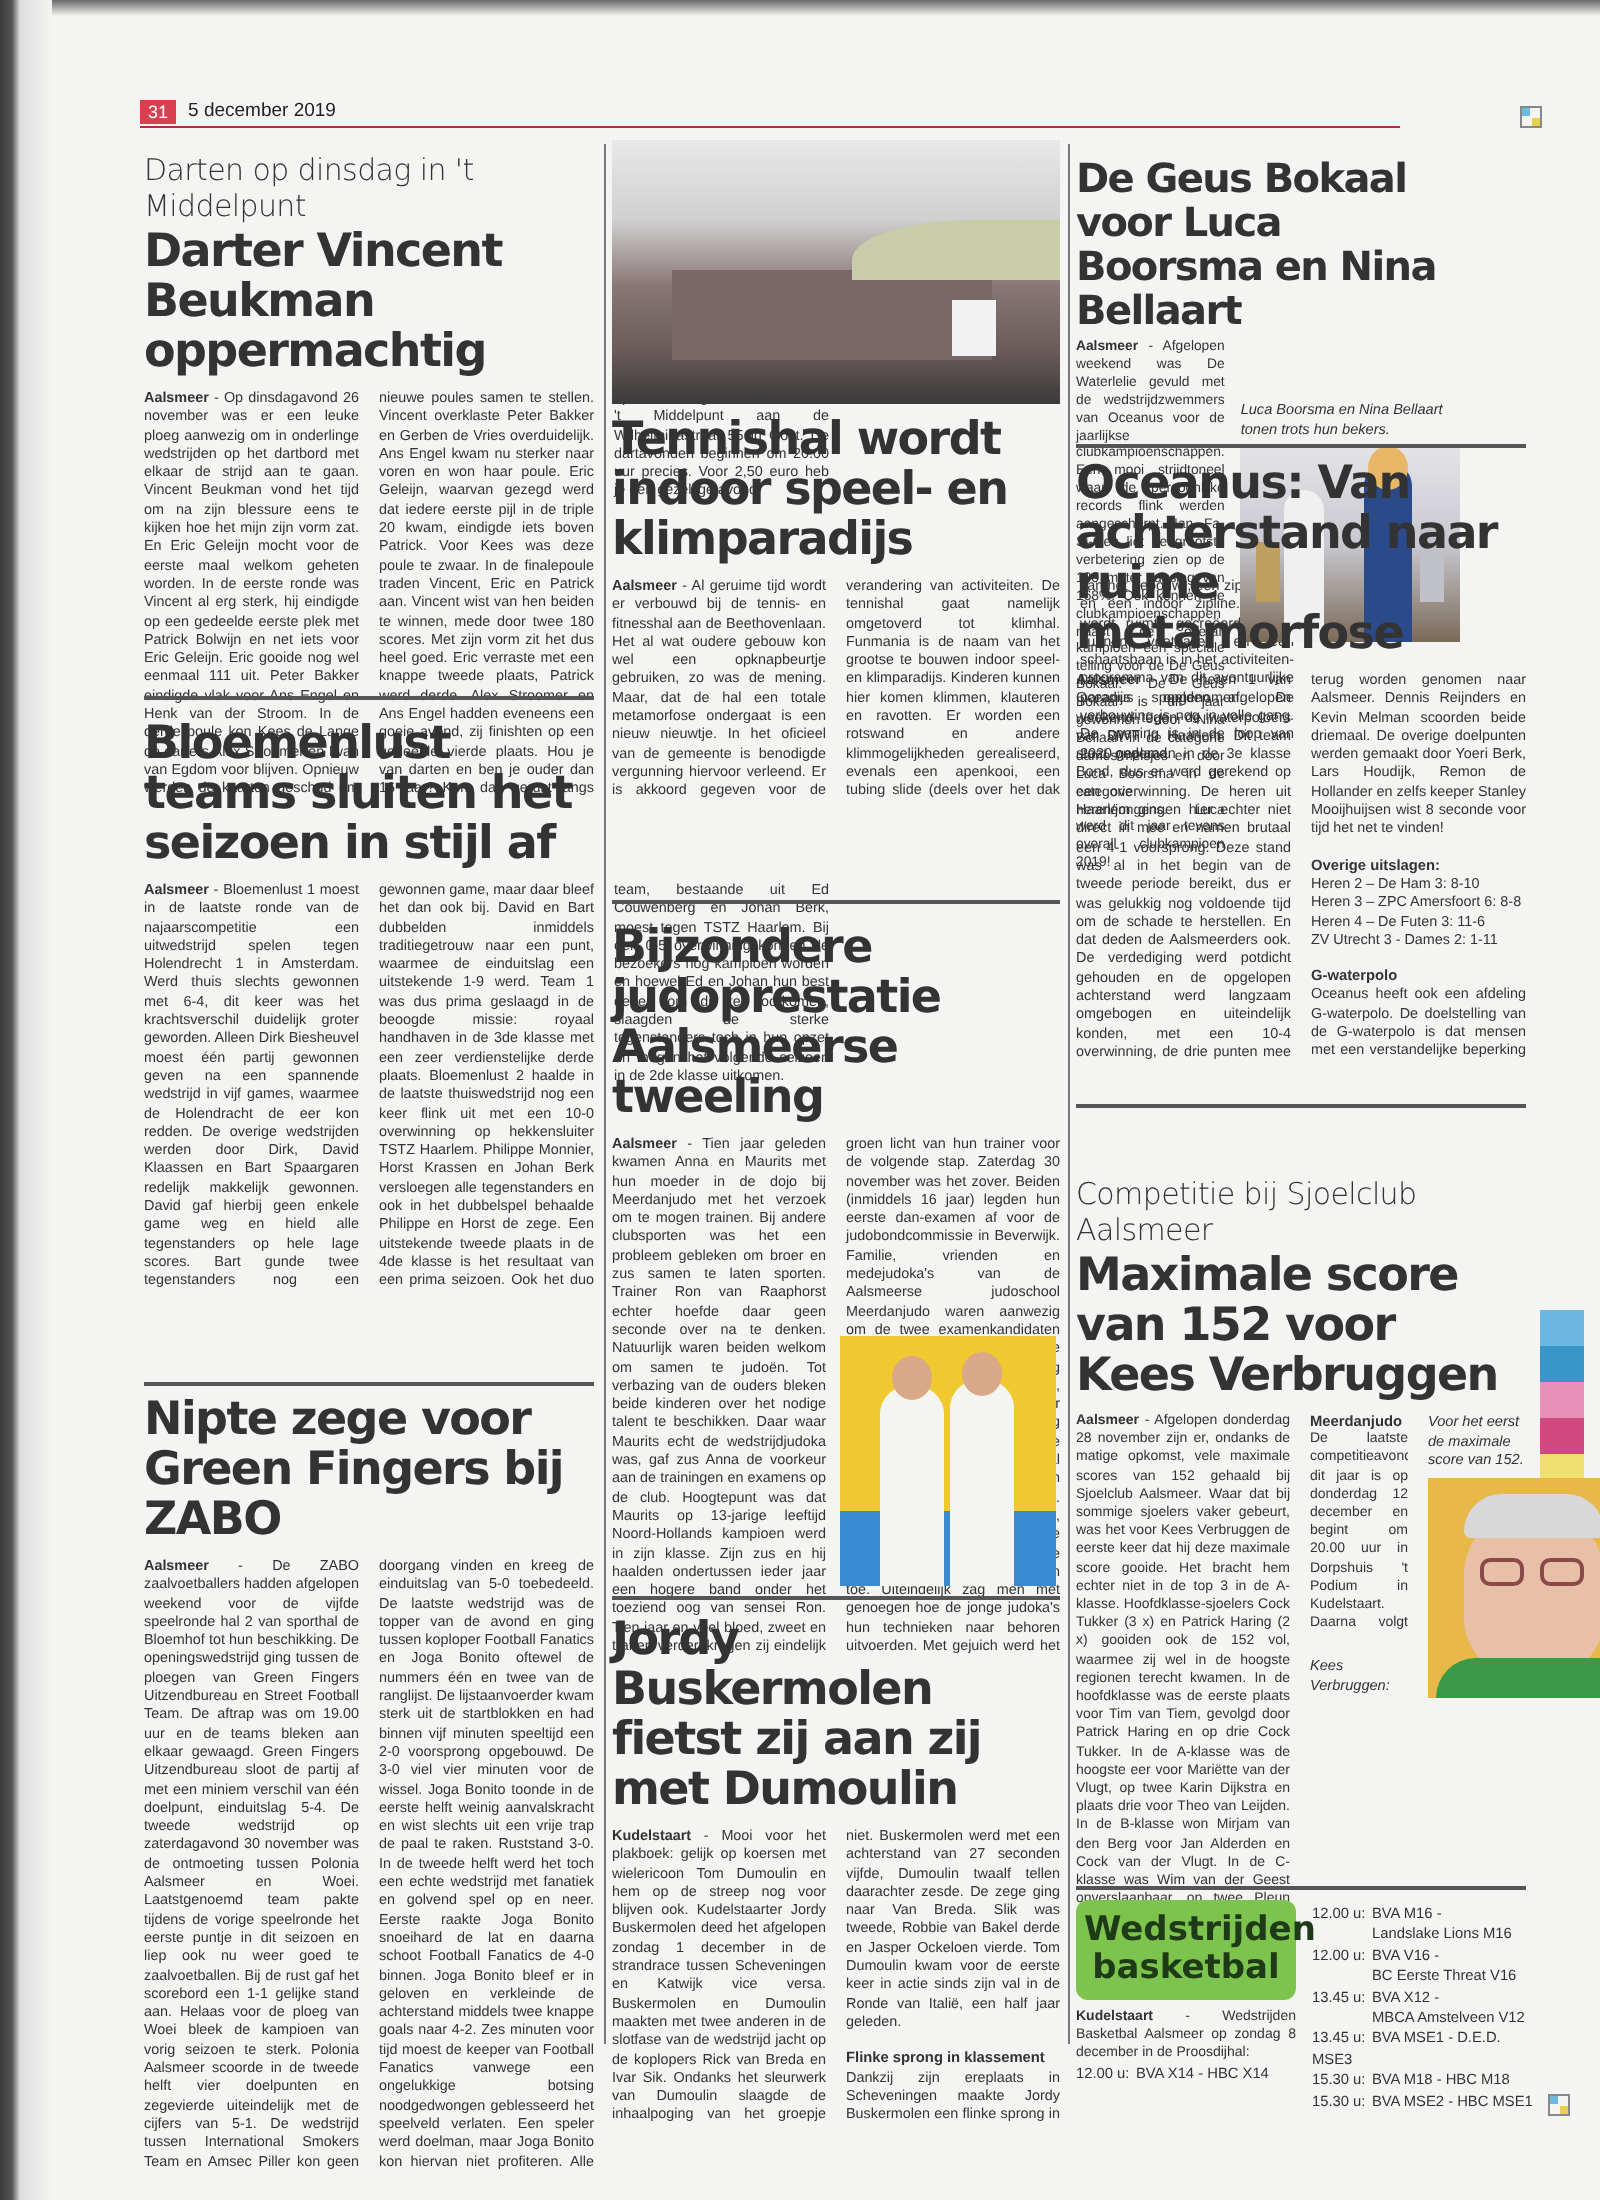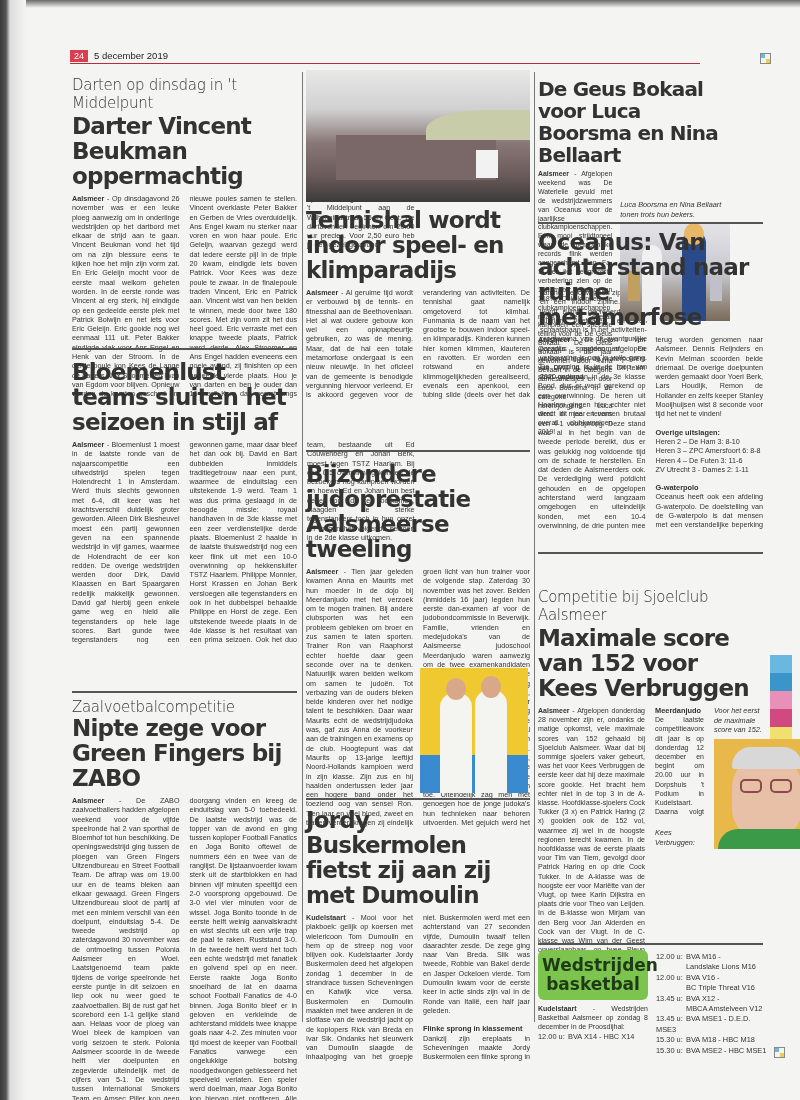--- a/index.html
+++ b/index.html
@@ -45,39 +45,38 @@
     <div style="background:#e890b8"></div>
     <div style="background:#d04a80"></div>
     <div style="background:#f0e070"></div>
     <div style="background:#e0c030"></div>
     <div style="background:#aaaaaa"></div>
     <div style="background:#555555"></div>
 </div>
 
 <div class="page">
   <div class="header">
-    <span class="pnum">24</span>
+    <span class="pnum">31</span>
     <span class="pdate">5 december 2019</span>
   </div>
 
   <div class="col" style="left:2px;top:28px;width:225px">
     <div class="kicker">Darten op dinsdag in 't Middelpunt</div>
     <div class="headline" style="margin-top:2px">Darter Vincent Beukman oppermachtig</div>
     <div class="body2" style="margin-top:5px;height:210px"><b>Aalsmeer</b><span> - Op dinsdagavond 26 november was er een leuke ploeg aanwezig om in onderlinge wedstrijden op het dartbord met elkaar de strijd aan te gaan. Vincent Beukman vond het tijd om na zijn blessure eens te kijken hoe het mijn zijn vorm zat. En Eric Geleijn mocht voor de eerste maal welkom geheten worden. In de eerste ronde was Vincent al erg sterk, hij eindigde op een gedeelde eerste plek met Patrick Bolwijn en net iets voor Eric Geleijn. Eric gooide nog wel eenmaal 111 uit. Peter Bakker eindigde vlak voor Ans Engel en Henk van der Stroom. In de derde poule kon Kees de Lange de darters Alex Stroomer en Iwan van Egdom voor blijven. Opnieuw werden de kaarten geschud om nieuwe poules samen te stellen. Vincent overklaste Peter Bakker en Gerben de Vries overduidelijk. Ans Engel kwam nu sterker naar voren en won haar poule. Eric Geleijn, waarvan gezegd werd dat iedere eerste pijl in de triple 20 kwam, eindigde iets boven Patrick. Voor Kees was deze poule te zwaar. In de finalepoule traden Vincent, Eric en Patrick aan. Vincent wist van hen beiden te winnen, mede door twee 180 scores. Met zijn vorm zit het dus heel goed. Eric verraste met een knappe tweede plaats, Patrick werd derde. Alex Stroomer en Ans Engel hadden eveneens een goeie avond, zij finishten op een gedeelde vierde plaats. Hou je van darten en ben je ouder dan 16 jaar? Kom dan gerust langs op de dinsdagavond in buurthuis 't Middelpunt aan de Wilhelminastraat 55 in Oost. De dartavonden beginnen om 20.00 uur precies. Voor 2,50 euro heb je een gezellige avond.</span></div>
   </div>
   <div class="sep" style="left:2px;top:300px;width:225px"></div>
 
   <div class="col" style="left:2px;top:310px;width:225px">
     <div class="headline" style="margin-top:2px">Bloemenlust teams sluiten het seizoen in stijl af</div>
     <div class="body2" style="margin-top:5px;height:205px"><b>Aalsmeer</b><span> - Bloemenlust 1 moest in de laatste ronde van de najaarscompetitie een uitwedstrijd spelen tegen Holendrecht 1 in Amsterdam. Werd thuis slechts gewonnen met 6-4, dit keer was het krachtsverschil duidelijk groter geworden. Alleen Dirk Biesheuvel moest één partij gewonnen geven na een spannende wedstrijd in vijf games, waarmee de Holendracht de eer kon redden. De overige wedstrijden werden door Dirk, David Klaassen en Bart Spaargaren redelijk makkelijk gewonnen. David gaf hierbij geen enkele game weg en hield alle tegenstanders op hele lage scores. Bart gunde twee tegenstanders nog een gewonnen game, maar daar bleef het dan ook bij. David en Bart dubbelden inmiddels traditiegetrouw naar een punt, waarmee de einduitslag een uitstekende 1-9 werd. Team 1 was dus prima geslaagd in de beoogde missie: royaal handhaven in de 3de klasse met een zeer verdienstelijke derde plaats. Bloemenlust 2 haalde in de laatste thuiswedstrijd nog een keer flink uit met een 10-0 overwinning op hekkensluiter TSTZ Haarlem. Philippe Monnier, Horst Krassen en Johan Berk versloegen alle tegenstanders en ook in het dubbelspel behaalde Philippe en Horst de zege. Een uitstekende tweede plaats in de 4de klasse is het resultaat van een prima seizoen. Ook het duo team, bestaande uit Ed Couwenberg en Johan Berk, moest tegen TSTZ Haarlem. Bij een 0-5 overwinning konden de bezoekers nog kampioen worden en hoewel Ed en Johan hun best deden om dit te voorkomen, slaagden de sterke tegenstanders toch in hun opzet en mogen het volgende seizoen in de 2de klasse uitkomen.</span></div>
   </div>
   <div class="sep" style="left:2px;top:643px;width:225px"></div>
 
   <div class="col" style="left:2px;top:650px;width:225px">
-    <div class="kicker">Zaalvoetbalcompetitie</div>
     <div class="headline" style="margin-top:0">Nipte zege voor Green Fingers bij ZABO</div>
     <div class="body2" style="margin-top:5px;height:310px;overflow:hidden"><b>Aalsmeer</b><span> - De ZABO zaalvoetballers hadden afgelopen weekend voor de vijfde speelronde hal 2 van sporthal de Bloemhof tot hun beschikking. De openingswedstrijd ging tussen de ploegen van Green Fingers Uitzendbureau en Street Football Team. De aftrap was om 19.00 uur en de teams bleken aan elkaar gewaagd. Green Fingers Uitzendbureau sloot de partij af met een miniem verschil van één doelpunt, einduitslag 5-4. De tweede wedstrijd op zaterdagavond 30 november was de ontmoeting tussen Polonia Aalsmeer en Woei. Laatstgenoemd team pakte tijdens de vorige speelronde het eerste puntje in dit seizoen en liep ook nu weer goed te zaalvoetballen. Bij de rust gaf het scorebord een 1-1 gelijke stand aan. Helaas voor de ploeg van Woei bleek de kampioen van vorig seizoen te sterk. Polonia Aalsmeer scoorde in de tweede helft vier doelpunten en zegevierde uiteindelijk met de cijfers van 5-1. De wedstrijd tussen International Smokers Team en Amsec Piller kon geen doorgang vinden en kreeg de einduitslag van 5-0 toebedeeld. De laatste wedstrijd was de topper van de avond en ging tussen koploper Football Fanatics en Joga Bonito oftewel de nummers één en twee van de ranglijst. De lijstaanvoerder kwam sterk uit de startblokken en had binnen vijf minuten speeltijd een 2-0 voorsprong opgebouwd. De 3-0 viel vier minuten voor de wissel. Joga Bonito toonde in de eerste helft weinig aanvalskracht en wist slechts uit een vrije trap de paal te raken. Ruststand 3-0. In de tweede helft werd het toch een echte wedstrijd met fanatiek en golvend spel op en neer. Eerste raakte Joga Bonito snoeihard de lat en daarna schoot Football Fanatics de 4-0 binnen. Joga Bonito bleef er in geloven en verkleinde de achterstand middels twee knappe goals naar 4-2. Zes minuten voor tijd moest de keeper van Football Fanatics vanwege een ongelukkige botsing noodgedwongen geblesseerd het speelveld verlaten. Een speler werd doelman, maar Joga Bonito kon hiervan niet profiteren. Alle aanvallen werden gepareerd en in de slotminuut besliste Football Fanatics met een daverend afstandsschot deze partij, eindstand 5-2.</span></div>
   </div>
 
   <div class="vsep" style="left:232px;top:24px;height:950px"></div>
 
   <div class="photo" style="left:236px;top:22px;width:224px;height:132px;background:linear-gradient(180deg,#e8e8e8 0,#d0d0d0 30%,#8a7878 55%,#6a5a5a 80%,#3a3a3a 100%)">
     <div style="position:absolute;left:30px;top:65px;width:160px;height:45px;background:#7a6868"></div>
     <div style="position:absolute;left:120px;top:40px;width:104px;height:30px;background:#c8cca8;border-top-left-radius:60px 20px"></div>
     <div style="position:absolute;left:170px;top:80px;width:22px;height:28px;background:#f2f2f2"></div>
@@ -166,21 +165,21 @@
     <div style="display:flex;gap:8px">
       <div style="width:110px">
         <div class="badge">Wedstrijden basketbal</div>
         <div class="body2" style="column-count:1;margin-top:4px;font-size:7px;line-height:9.2px"><b>Kudelstaart</b><span> - Wedstrijden Basketbal Aalsmeer op zondag 8 december in de Proosdijhal:</span></div>
         <div class="sched"><span class="t">12.00 u:</span><span>BVA X14 - HBC X14</span></div>
       </div>
       <div class="sched" style="width:112px;padding-top:2px">
         <div><span class="t">12.00 u:</span><span>BVA M16 -</span></div>
         <div class="ind">Landslake Lions M16</div>
         <div><span class="t">12.00 u:</span><span>BVA V16 -</span></div>
-        <div class="ind">BC Triple Threat V16</div>
+        <div class="ind">BC Eerste Threat V16</div>
         <div><span class="t">13.45 u:</span><span>BVA X12 -</span></div>
         <div class="ind">MBCA Amstelveen V12</div>
         <div><span class="t">13.45 u:</span><span>BVA MSE1 - D.E.D. MSE3</span></div>
         <div><span class="t">15.30 u:</span><span>BVA M18 - HBC M18</span></div>
         <div><span class="t">15.30 u:</span><span>BVA MSE2 - HBC MSE1</span></div>
       </div>
     </div>
   </div>
 </div>
 

